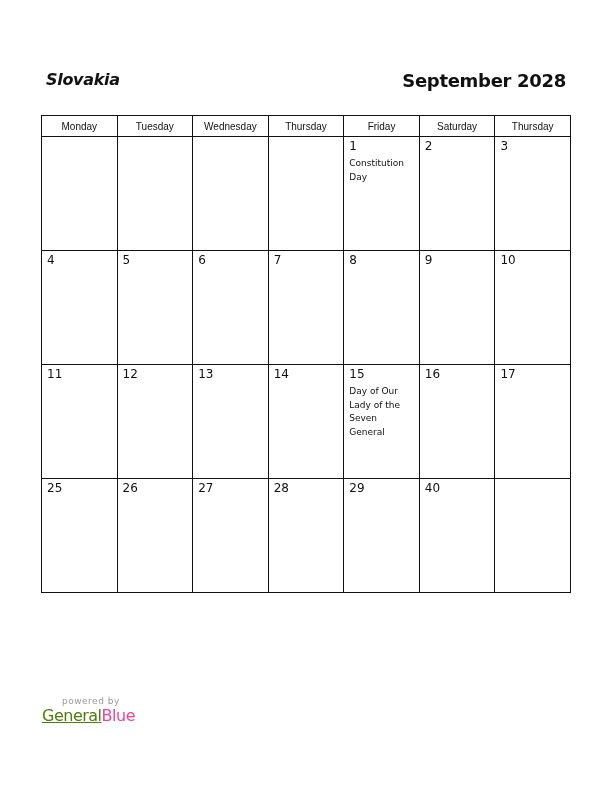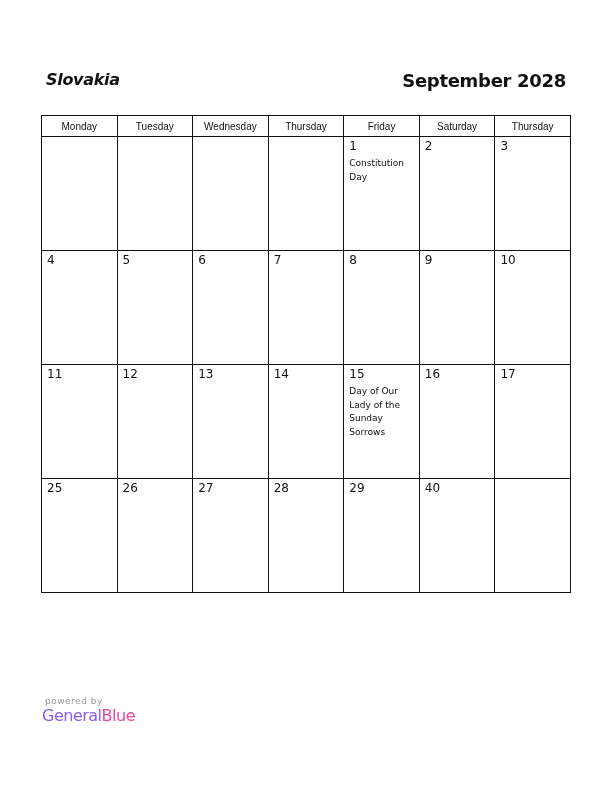--- a/index.html
+++ b/index.html
@@ -6,23 +6,23 @@
   body { width: 612px; height: 792px; position: relative; font-family: "Liberation Sans", "DejaVu Sans", sans-serif; color: #111; overflow: hidden; }
   .country { position: absolute; left: 46px; top: 70px; font-size: 16px; font-weight: bold; font-family: "DejaVu Sans", sans-serif; letter-spacing: -0.3px; font-style: italic; }
   .month { position: absolute; right: 46px; top: 70px; font-size: 18px; font-weight: bold; font-family: "DejaVu Sans", sans-serif; letter-spacing: -0.3px; }
   table.cal { position: absolute; left: 41px; top: 115px; width: 530px; border-collapse: collapse; table-layout: fixed; }
   table.cal th, table.cal td { border: 1.3px solid #111; }
   table.cal th { height: 20px; font-weight: normal; font-size: 10px; text-align: center; padding: 0; font-family: Liberation Sans, sans-serif; }
   table.cal td { height: 109px; vertical-align: top; padding: 2px 5px; }
   .daynum { font-size: 12px; line-height: 14px; display: block; font-family: "DejaVu Sans", sans-serif; }
   .holiday { font-size: 9px; line-height: 13.5px; display: block; margin-top: 4px; font-family: "DejaVu Sans", sans-serif; }
   .footer { position: absolute; left: 42px; top: 696px; }
-  .powered { font-size: 9px; color: #999; letter-spacing: 0.5px; margin-left: 3px; font-family: "DejaVu Sans", sans-serif; }
+  .powered { font-size: 9px; color: #999; letter-spacing: 0.5px; margin-left: 20px; font-family: "DejaVu Sans", sans-serif; }
   .brand { font-size: 16px; margin-top: 0px; font-family: "DejaVu Sans", sans-serif; letter-spacing: -0.5px; }
-  .brand .g { color: #8b5cf6; }
+  .brand .g { color: #4d7c0f; text-decoration: underline; }
   .brand .b { color: #ec4899; }
 </style>
 </head>
 <body>
 
 <div class="country">Slovakia</div>
 <div class="month">September 2028</div>
 
 <table class="cal">
   <thead>
@@ -92,21 +92,21 @@
           <span class="daynum">12</span>
         </td>
         <td>
           <span class="daynum">13</span>
         </td>
         <td>
           <span class="daynum">14</span>
         </td>
         <td>
           <span class="daynum">15</span>
-          <span class="holiday">Day of Our Lady of the Sunday Sorrows</span>
+          <span class="holiday">Day of Our Lady of the Seven General</span>
         </td>
         <td>
           <span class="daynum">16</span>
         </td>
         <td>
           <span class="daynum">17</span>
         </td>
       </tr>
       <tr>
         <td>

